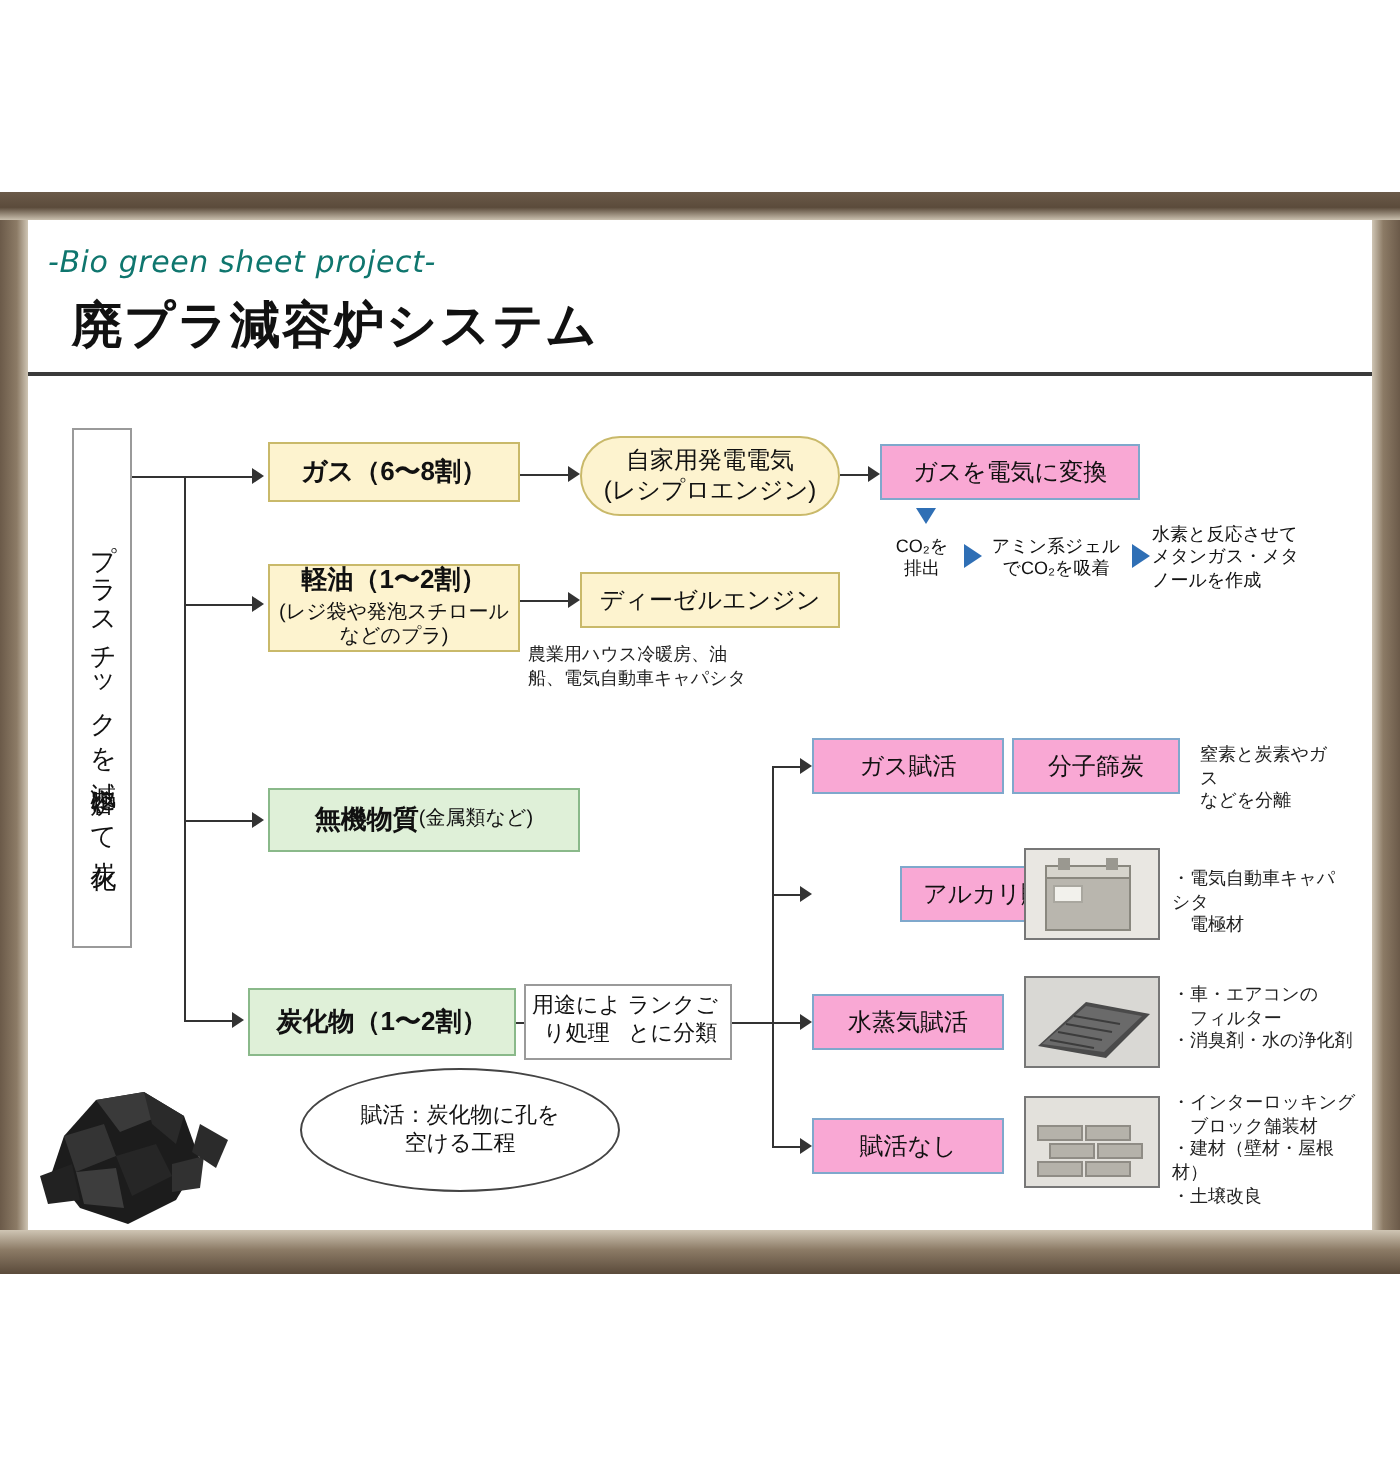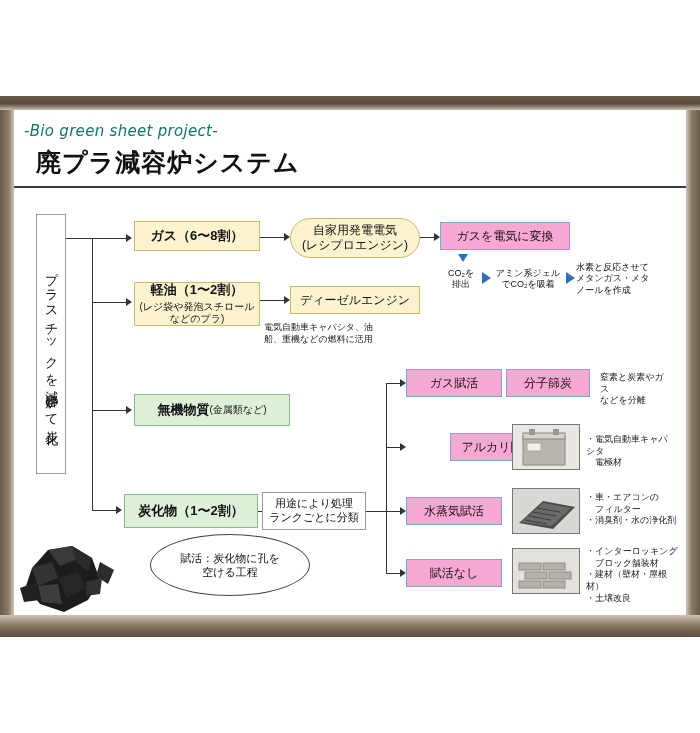--- a/index.html
+++ b/index.html
@@ -248,41 +248,41 @@
   <div class="box blue t12" style="left:440px; top:126px; width:130px; height:28px;">ガスを電気に変換</div>
 
   <div class="line hline" style="left:260px; top:141px; width:24px;"></div>
   <div class="arrow-r" style="left:284px; top:137px;"></div>
   <div class="line hline" style="left:260px; top:204px; width:24px;"></div>
   <div class="arrow-r" style="left:284px; top:200px;"></div>
   <div class="line hline" style="left:420px; top:141px; width:14px;"></div>
   <div class="arrow-r" style="left:434px; top:137px;"></div>
 
   <div class="note" style="left:264px; top:226px; width:112px;">
-    <span>電気自動車キャパシタ、油船、重機などの燃料に活用</span>
+    <span>農業用ハウス冷暖房、油船、電気自動車キャパシタ</span>
   </div>
 
   <div class="arrow-d" style="left:458px; top:158px;"></div>
   <div class="co2" style="left:438px; top:172px; width:46px;">
     <span>CO₂を</span><br>
     <span>排出</span>
   </div>
   <div class="blue-arrow-r" style="left:482px; top:176px;"></div>
   <div class="co2" style="left:492px; top:172px; width:72px;">
     <span>アミン系ジェル</span><br>
     <span>でCO₂を吸着</span>
   </div>
   <div class="blue-arrow-r" style="left:566px; top:176px;"></div>
   <div class="co2" style="left:576px; top:166px; width:88px; text-align:left;">
     <span>水素と反応させて</span><br>
     <span>メタンガス・メタ</span><br>
     <span>ノールを作成</span>
   </div>
 
-  <div class="box white" style="left:262px; top:396px; width:104px; height:38px; flex-direction:column;">
+  <div class="box white" style="left:262px; top:396px; width:104px; height:38px; flex-direction:row;">
     <span class="t11">用途により処理</span>
     <span class="t11">ランクごとに分類</span>
   </div>
   <div class="line hline" style="left:258px; top:415px; width:4px;"></div>
 
   <div class="ellipse" style="left:150px; top:438px; width:160px; height:62px; flex-direction:column;">
     <span>賦活：炭化物に孔を</span>
     <span>空ける工程</span>
   </div>
 

